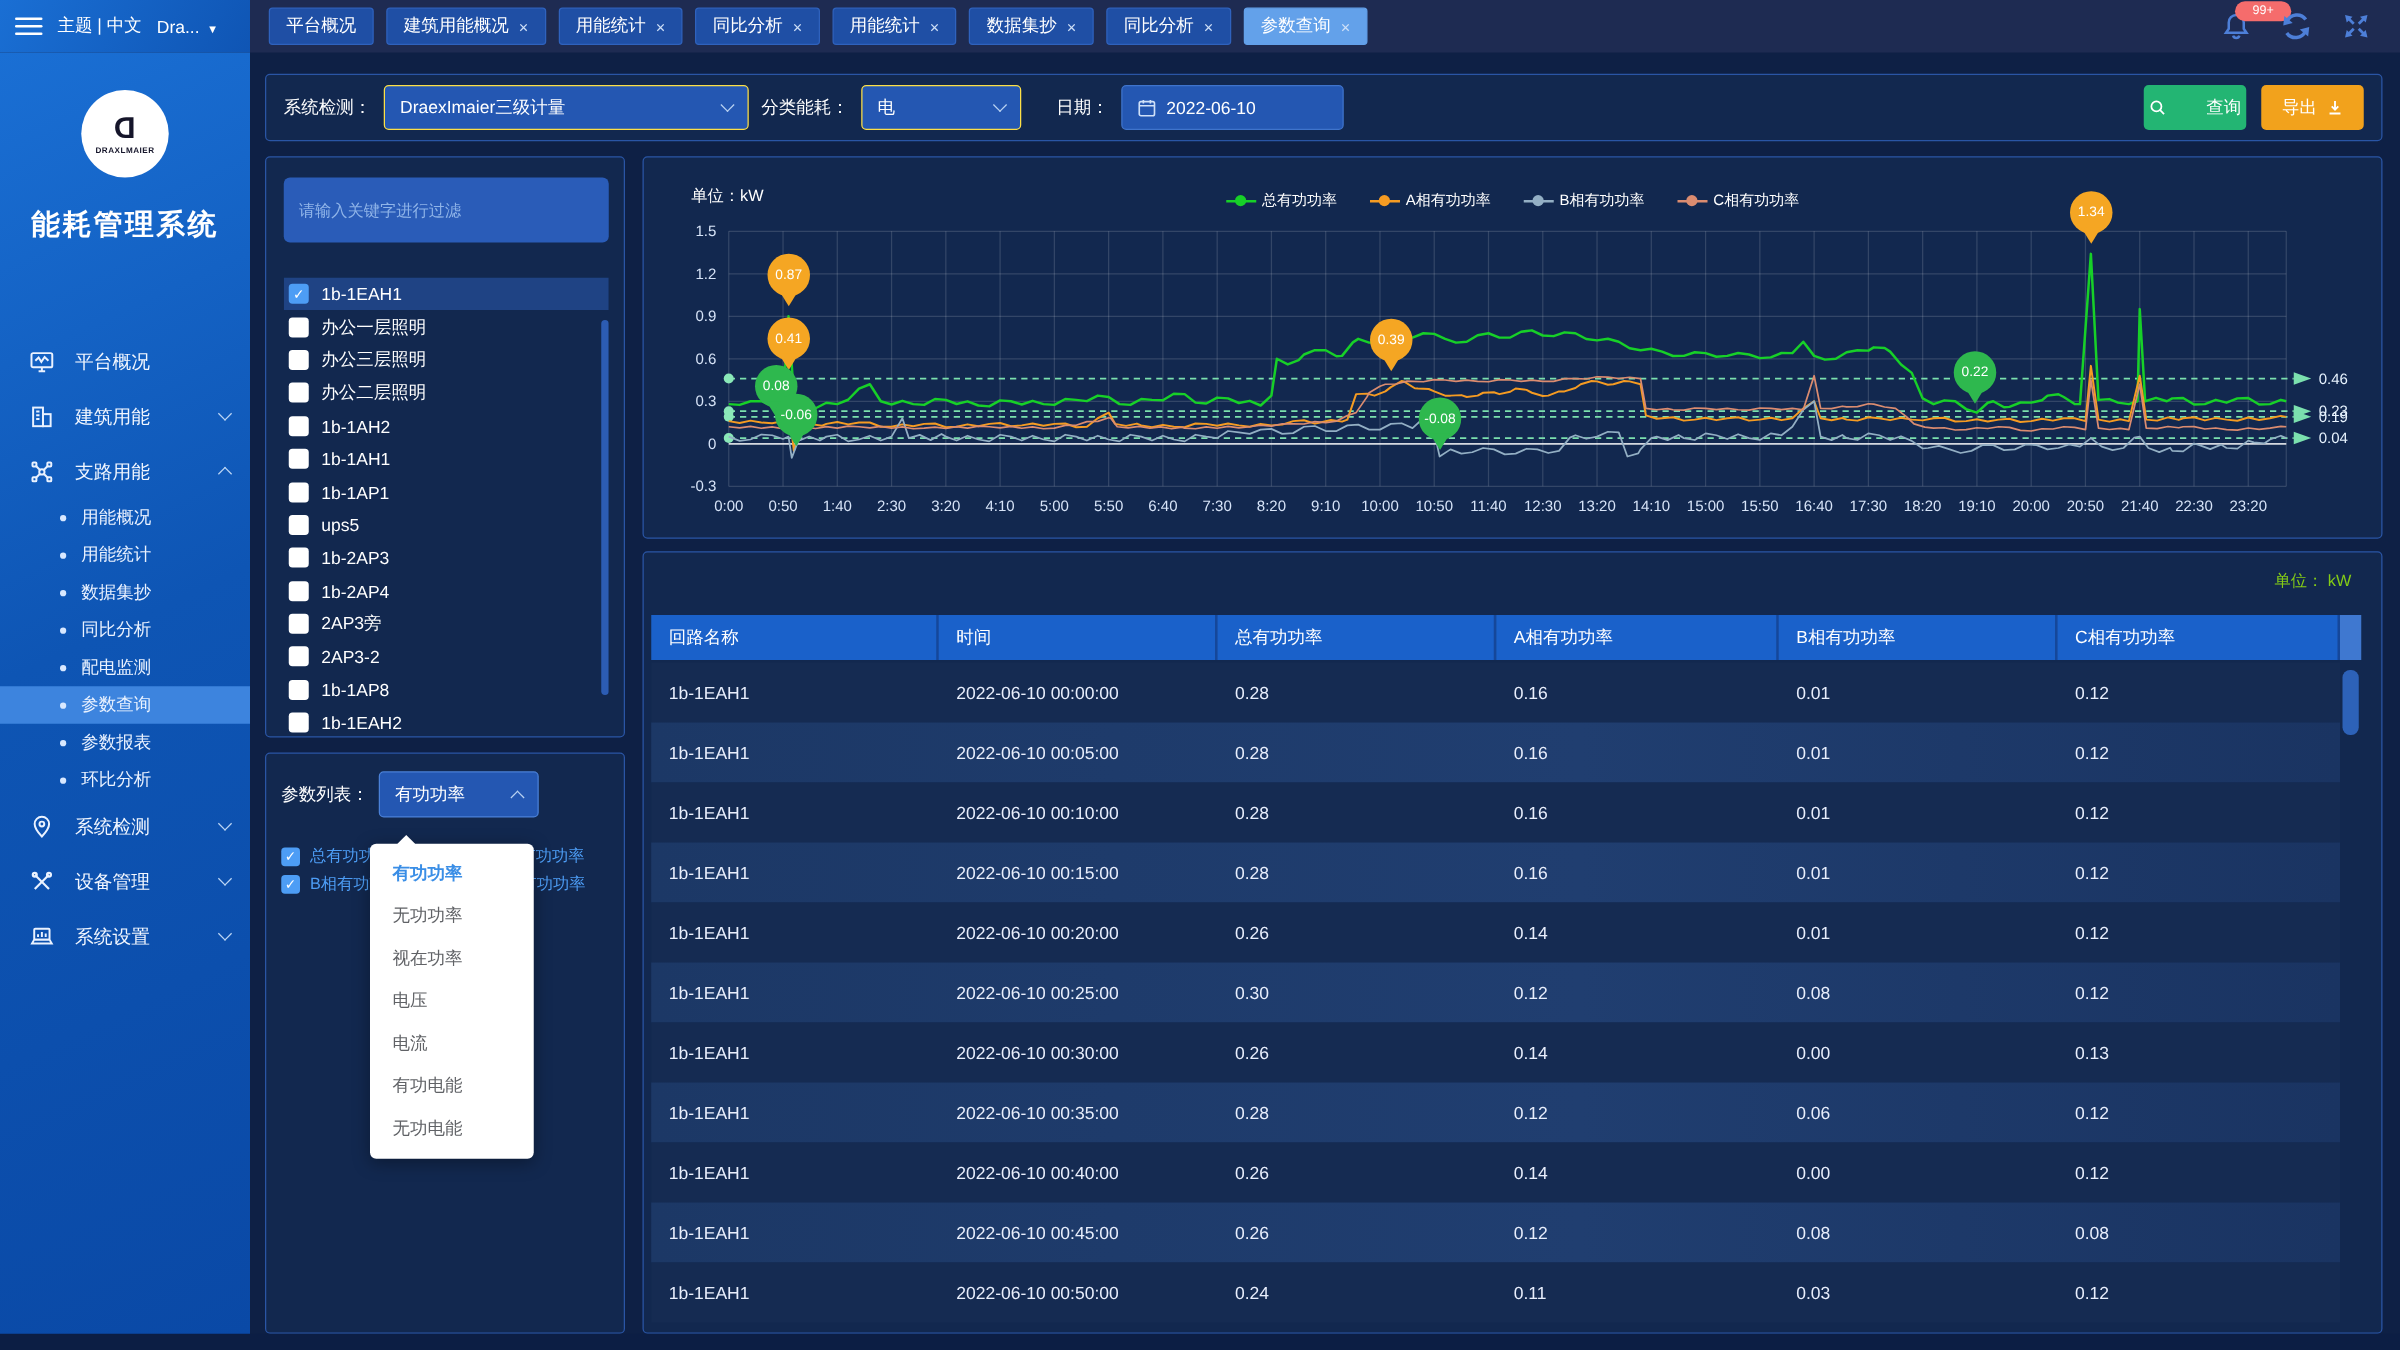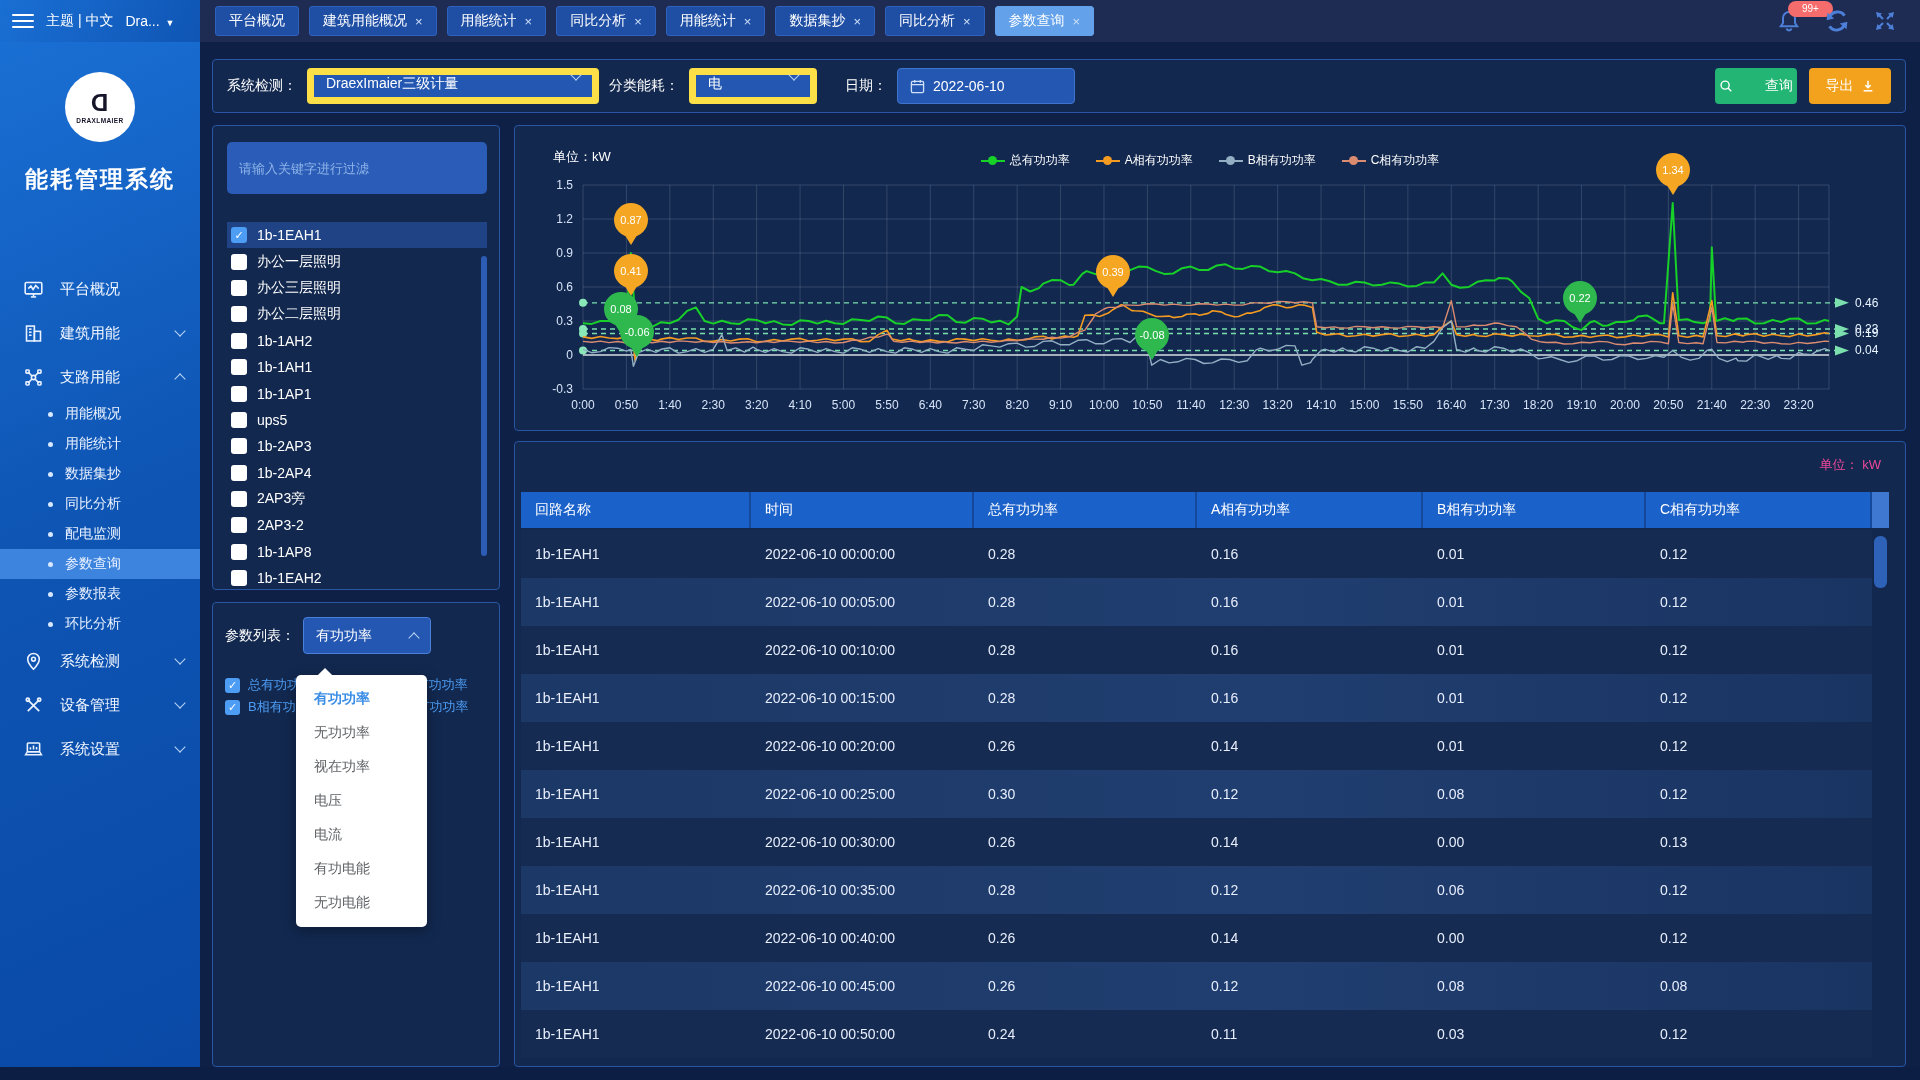--- a/index.html
+++ b/index.html
@@ -39,21 +39,21 @@
   .s-item { height:30px; display:flex; align-items:center; padding-left:48px; font-size:14px; color:#eaf2ff; cursor:pointer; }
   .s-item .dot { width:5px; height:5px; border-radius:50%; background:#d8e8ff; margin-right:12px; }
   .s-item.active { background:#3d84de; }
 
   
   .panel { position:absolute; background:#12284f; border:1px solid #2a55a5; border-radius:4px; }
 
   
   .filterbar { left:212px; top:59px; width:1694px; height:54px; display:flex; align-items:center; padding:0 14px; gap:10px; }
   .f-label { font-size:14px; color:#fff; white-space:nowrap; }
-  .f-select { height:36px; background:#2457b2; border:7px solid #fde047; border-radius:4px; display:flex; padding:0 12px; font-size:14px; color:#fff; cursor:pointer; }
+  .f-select { height:36px; background:#2457b2; border:1px solid #fde047; border-radius:4px; display:flex; align-items:center; padding:0 12px; font-size:14px; color:#fff; cursor:pointer; }
   .f-select .chev { border-color:#b9d2f2; margin-left:auto; }
   .sel-building { width:292px; }
   .sel-energy { width:128px; margin-right:18px; }
   .f-date { width:178px; height:36px; background:#2457b2; border:1px solid #3f74cc; border-radius:4px; display:flex; align-items:center; gap:8px; padding:0 12px; font-size:14px; color:#fff; cursor:pointer; }
   .btns { margin-left:auto; display:flex; gap:12px; }
   .btn { height:36px; min-width:82px; border:none; border-radius:4px; color:#fff; font-size:14px; display:flex; align-items:center; justify-content:center; gap:7px; cursor:pointer; font-family:inherit; }
   .btn-query { background:#23b573;gap:32px; }
   .btn-export { background:#f2a21c; }
 
   
@@ -86,21 +86,21 @@
   .legend { position:absolute; top:26px; left:0; width:100%; display:flex; justify-content:center; gap:26px; }
   .lg-item { display:flex; align-items:center; gap:5px; font-size:12px; color:#fff; cursor:pointer; }
   .lg-mark { position:relative; width:24px; height:8px; display:flex; align-items:center; }
   .lg-mark i.line { display:block; width:24px; height:2px; background:var(--c); }
   .lg-mark i.dot { position:absolute; left:7px; top:-1px; width:9px; height:9px; border-radius:50%; background:var(--c); }
   .pin { position:absolute; width:34px; height:34px; border-radius:50%; background:var(--c); color:#fff; font-size:11px; display:flex; align-items:center; justify-content:center; transform:translateX(-50%); z-index:3; }
   .pin::after { content:""; position:absolute; top:100%; left:50%; transform:translateX(-50%); margin-top:-5px; border:8px solid transparent; border-top:13px solid var(--c); }
 
   
   .tablep { left:514px; top:441px; width:1392px; height:626px; }
-  .t-unit { position:absolute; right:24px; top:14px; font-size:13px; color:#ec4899;margin-left:41px; }
+  .t-unit { position:absolute; right:24px; top:14px; font-size:13px; color:#84cc16;margin-left:41px; }
   .t-head { position:absolute; left:6px; top:50px; display:flex; height:36px;border-radius:15px; }
   .th { background:#1a61ca; display:flex; align-items:center; padding-left:14px; font-size:14px; color:#fff; border-right:2px solid #15479a; }
   .th.sb-head { background:#3f78d0; border-right:none; padding:0; }
   .t-body { position:absolute; left:6px; top:88px; }
   .tr { display:flex; height:48px; }
   .tr:nth-child(odd)  { background:#152b52; }
   .tr:nth-child(even) { background:linear-gradient(90deg,#1c3866,#203e70 55%,#1a3462); }
   .td { display:flex; align-items:center; padding-left:14px; font-size:14px; color:#e8eefc; }
   .t-scroll { position:absolute; left:1359px; top:94px; width:13px; height:52px; border-radius:6px; background:#2d62b8; }
 

